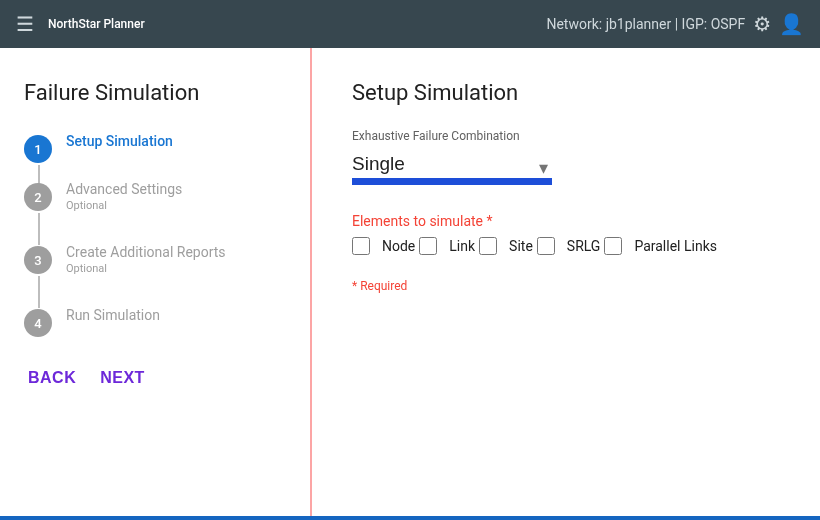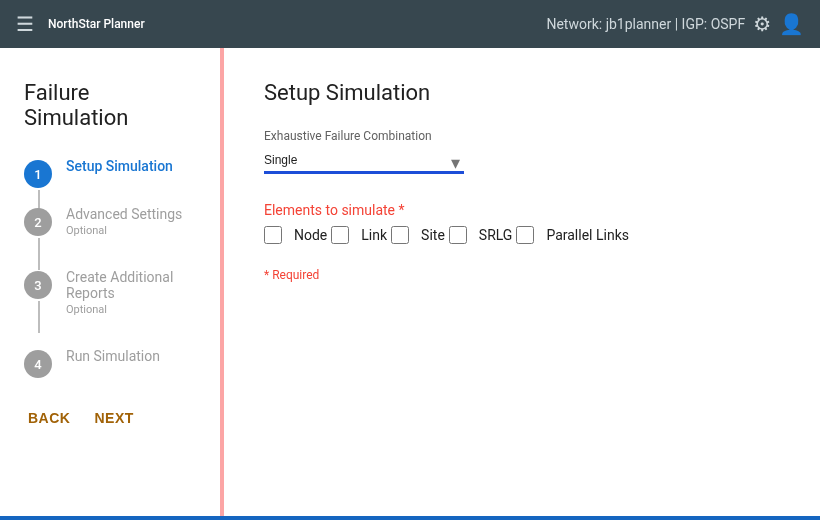--- a/index.html
+++ b/index.html
@@ -17,21 +17,21 @@
     }
     .header-left { display: flex; align-items: center; gap: 14px; }
     .header-title { font-size: 12px; font-weight: 500; color: #fff; }
     .header-right { display: flex; align-items: center; gap: 8px; font-size: 14px; color: #cfd8dc; }
     .header-icon { color: #cfd8dc; cursor: pointer; font-size: 20px; }
 
     
     .main { display: flex; height: 472px; }
 
     
-    .sidebar { width: 224px; padding: 32px 24px; border-right: 4px solid #fca5a5; }
+    .sidebar { width: 312px; padding: 32px 24px; border-right: 2px solid #fca5a5; }
     .sidebar-title { font-size: 22px; color: #212121; margin-bottom: 28px; font-weight: 400; }
 
     .step-list { list-style: none; position: relative; }
     .step-item { display: flex; align-items: flex-start; margin-bottom: 0; position: relative; }
     .step-connector {
       position: absolute;
       left: 14px;
       top: 32px;
       width: 2px;
       height: 32px;
@@ -54,42 +54,42 @@
     .step-circle.inactive { background: #9e9e9e; color: #fff; }
     .step-info { padding-bottom: 32px; }
     .step-label { font-size: 14px; color: #1976d2; font-weight: 500; }
     .step-label.inactive { color: #9e9e9e; font-weight: 400; }
     .step-sublabel { font-size: 11px; color: #9e9e9e; margin-top: 2px; }
 
     .sidebar-actions { display: flex; gap: 16px; margin-top: 8px; }
     .btn-text {
       background: none;
       border: none;
-      font-size: 14px;
+      font-size: 16px;
       font-weight: 600;
-      color: #a16207;
+      color: #6d28d9;
       cursor: pointer;
       padding: 6px 4px;
       letter-spacing: 0.5px;
       text-transform: uppercase;
     }
 
     
     .content { flex: 1; padding: 32px 40px; }
     .content-title { font-size: 22px; color: #212121; font-weight: 400; margin-bottom: 24px; }
 
     .field-label { font-size: 12px; color: #616161; margin-bottom: 6px; }
 
     .select-wrapper { position: relative; display: inline-block; margin-bottom: 28px; }
     .select-dropdown {
       appearance: none;
       background: #fff;
       border: none;
-      border-bottom: 3px solid #1d4ed8;
-      font-size: 12px;
+      border-bottom: 7px solid #1d4ed8;
+      font-size: 19px;
       color: #212121;
       padding: 4px 32px 4px 0;
       min-width: 200px;
       cursor: pointer;
       outline: none;
     }
     .select-arrow {
       position: absolute;
       right: 4px;
       top: 50%;

